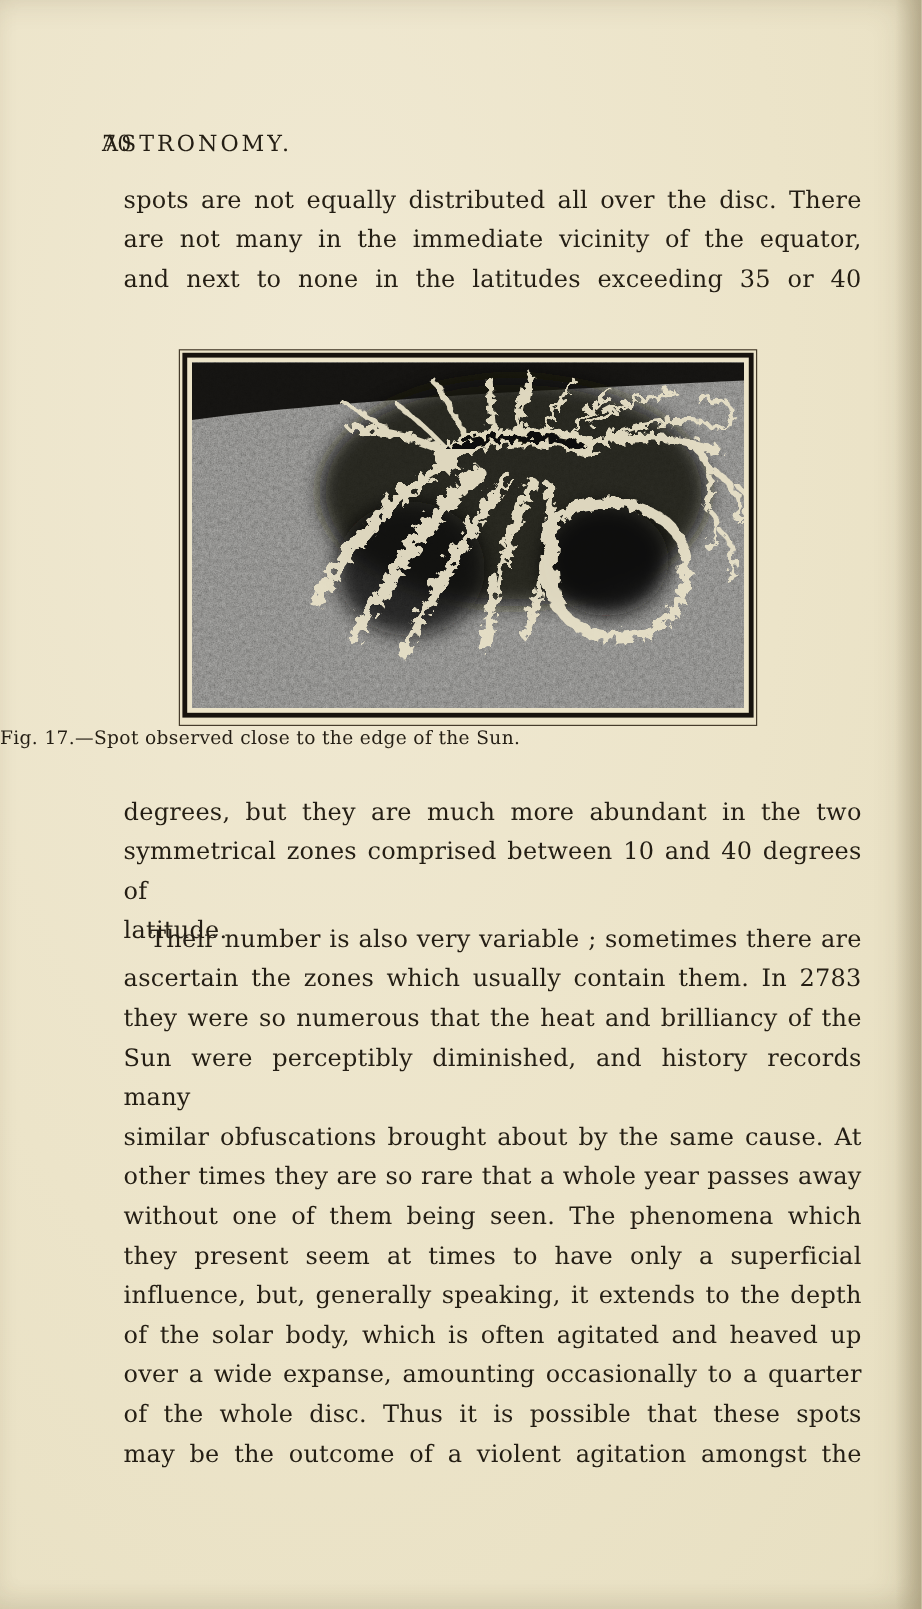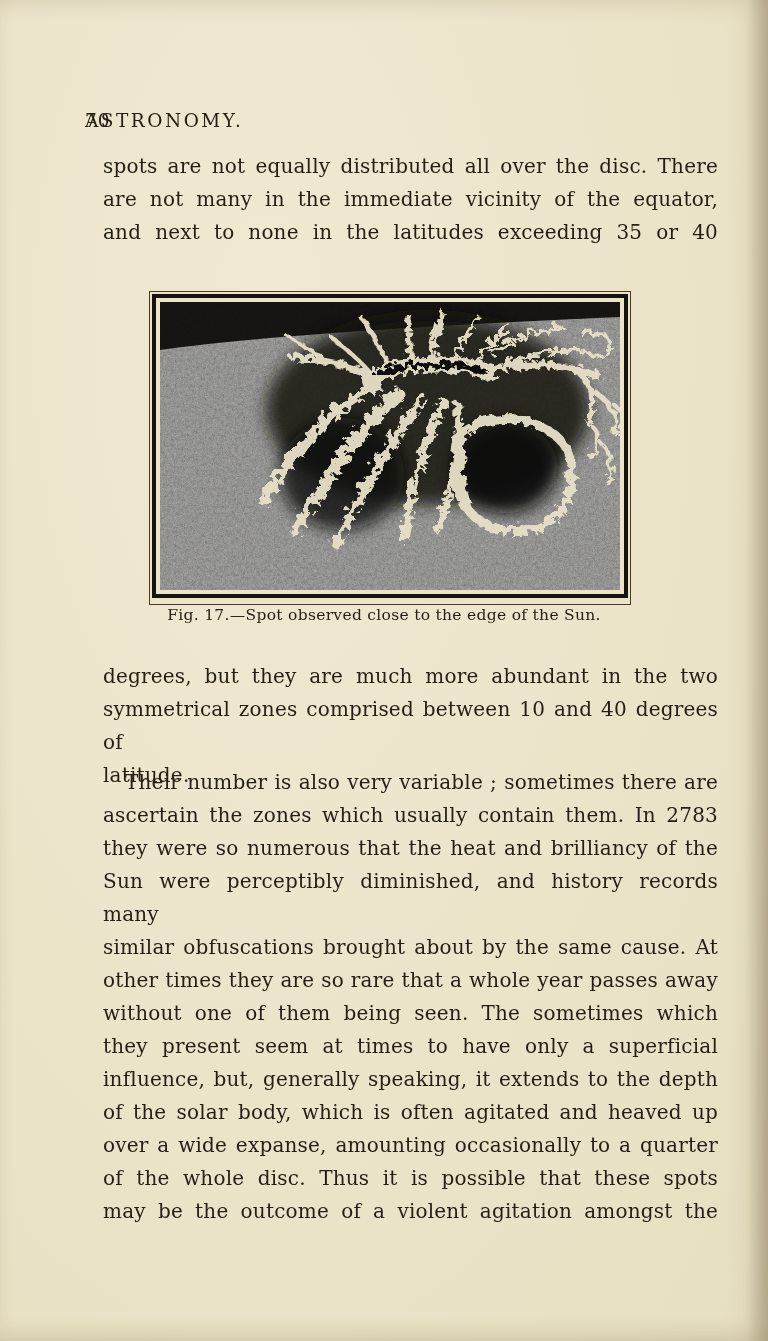--- a/index.html
+++ b/index.html
@@ -30,21 +30,21 @@
   .p3{top:766px;}
   .jline{text-align:justify;text-align-last:justify;letter-spacing:.2px;}
   .lline{text-align:left;letter-spacing:.2px;}
   .indent{text-indent:22px;}
   
   .figure-wrap{position:absolute;top:291px;left:149px;}
   .frame-outer{border:1px solid #463c2c;padding:2px;background:#ece4c9;display:inline-block;}
   .frame-inner{border:4px solid #17130e;padding:4px;background:#ece4c9;display:inline-block;font-size:0;}
   .engraving{display:block;background:#403f38;}
   .caption{
-    position:absolute;top:606px;left:0;width:768px;text-align:center;
+    position:absolute;top:606px;left:0;width:768px;text-align:left;
     font-size:15.5px;letter-spacing:.3px;color:#241e14;
   }
 </style>
 </head>
 <body>
 
 <div class="page">
   <div class="edge-shade"></div>
 
   <header class="pagehead">
@@ -148,21 +148,21 @@
     <div class="lline">latitude.</div>
   </section>
 
   <section class="para p3">
     <div class="jline indent">Their number is also very variable ; sometimes there are</div>
     <div class="jline">ascertain the zones which usually contain them.  In 2783</div>
     <div class="jline">they were so numerous that the heat and brilliancy of the</div>
     <div class="jline">Sun were perceptibly diminished, and history records many</div>
     <div class="jline">similar obfuscations brought about by the same cause.  At</div>
     <div class="jline">other times they are so rare that a whole year passes away</div>
-    <div class="jline">without one of them being seen.  The sometimes which</div>
+    <div class="jline">without one of them being seen.  The phenomena which</div>
     <div class="jline">they present seem at times to have only a superficial</div>
     <div class="jline">influence, but, generally speaking, it extends to the depth</div>
     <div class="jline">of the solar body, which is often agitated and heaved up</div>
     <div class="jline">over a wide expanse, amounting occasionally to a quarter</div>
     <div class="jline">of the whole disc.  Thus it is possible that these spots</div>
     <div class="jline">may be the outcome of a violent agitation amongst the</div>
   </section>
 </div>
 
 </body></html>

